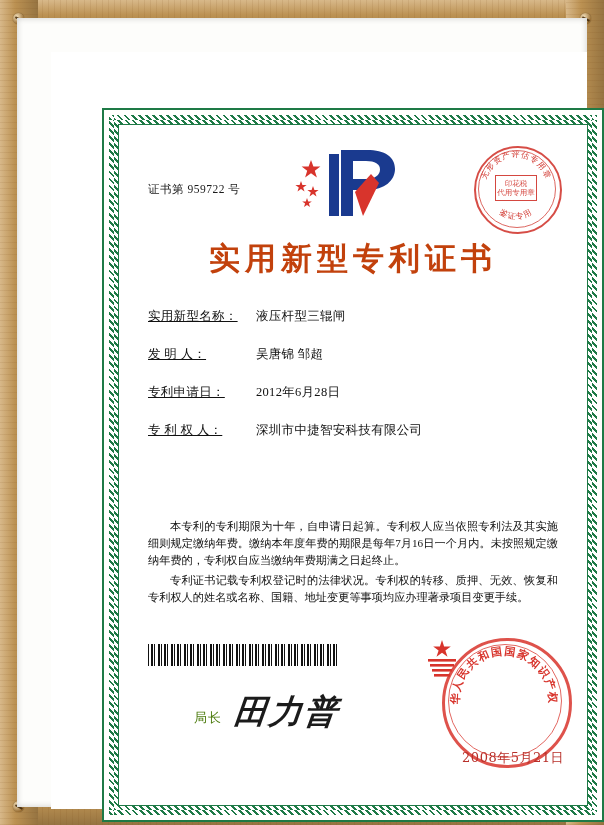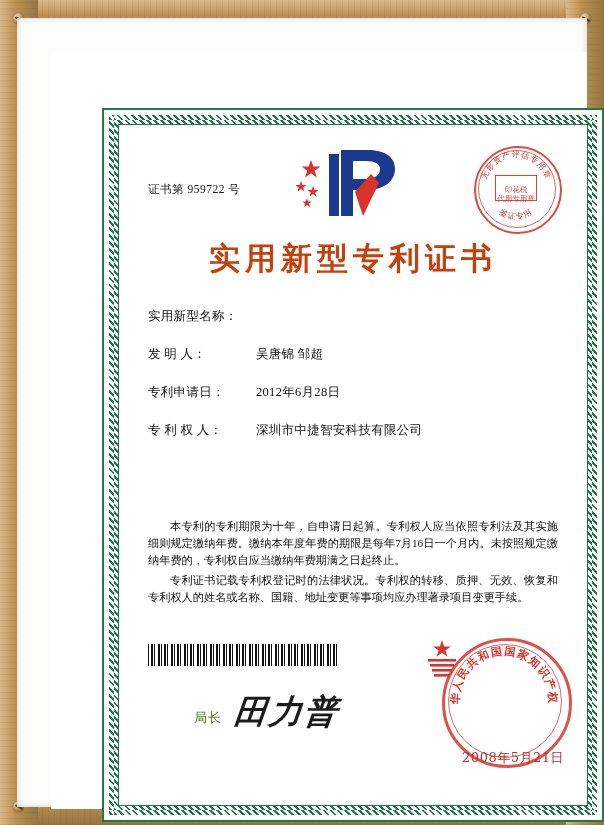--- a/index.html
+++ b/index.html
@@ -171,21 +171,21 @@
   }
   .top-stamp .box {
     position: absolute;
     left: 21px; top: 29px;
     width: 42px; height: 26px;
     border: 1px solid #d0342c;
     color: #d0342c;
     font-size: 7.5px;
     line-height: 9px;
     text-align: center;
-    padding-top: 9px;
+    padding-top: 3px;
     box-sizing: border-box;
     opacity: 0.9;
   }
 
   
   .logo {
     position: absolute;
     left: 50%;
     top: 20px;
     transform: translateX(-50%);
@@ -216,20 +216,21 @@
     align-items: baseline;
     margin-bottom: 21px;
     font-size: 12.5px;
     color: #111;
   }
   .field-label {
     width: 108px;
     flex: none;
     letter-spacing: 0.3px;
     white-space: nowrap;
+    text-decoration: underline;
   }
   .field-value {
     flex: 1;
     letter-spacing: 0.3px;
     white-space: nowrap;
   }
 
   
   .paragraphs {
     position: absolute;
@@ -394,20 +395,21 @@
               <path d="M62 46 L78 28 L86 37 L70 70 Z" fill="#d8342c"></path>
               <path d="M36 8 L46 8 L46 70 L36 70 Z" fill="#1a3a8f"></path>
             </svg>
           </div>
 
           <div class="cert-title">实用新型专利证书</div>
 
           <div class="fields">
             <div class="field-row">
               <div class="field-label">实用新型名称：</div>
+              <div class="field-value">液压杆型三辊闸</div>
             </div>
             <div class="field-row">
               <div class="field-label">发  明  人：</div>
               <div class="field-value">吴唐锦 邹超</div>
             </div>
             <div class="field-row">
               <div class="field-label">专利申请日：</div>
               <div class="field-value">2012年6月28日</div>
             </div>
             <div class="field-row">

